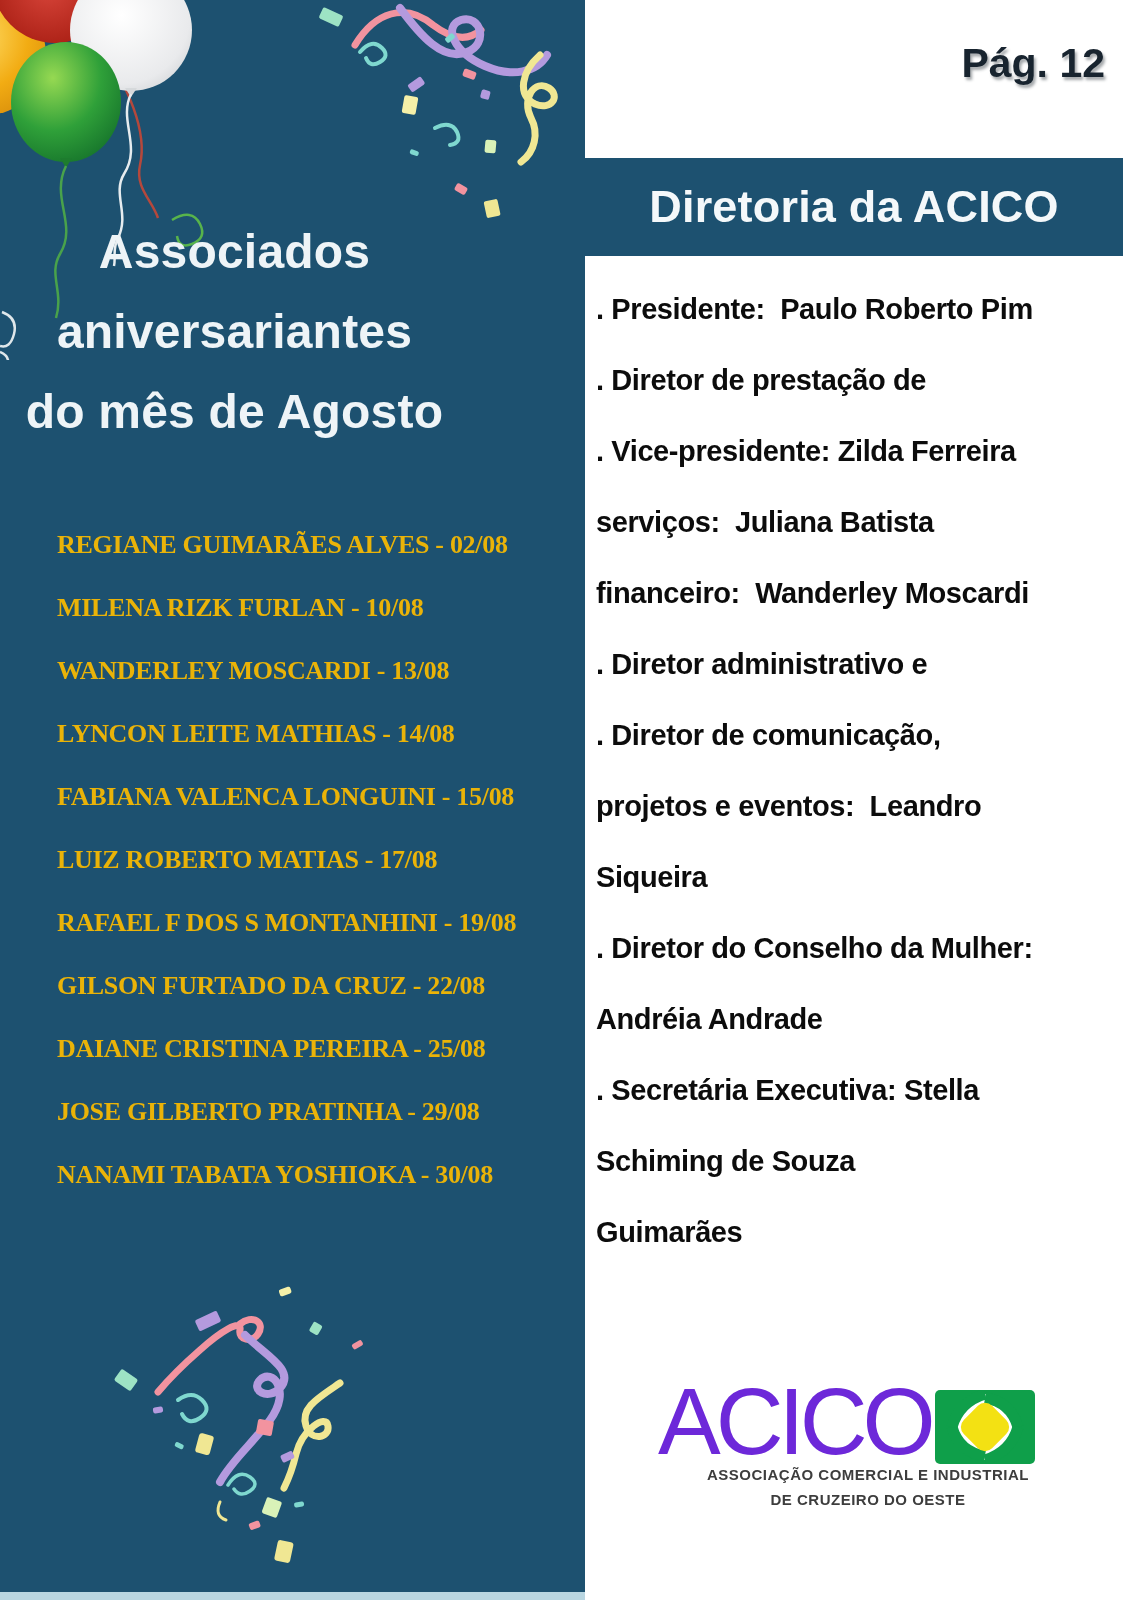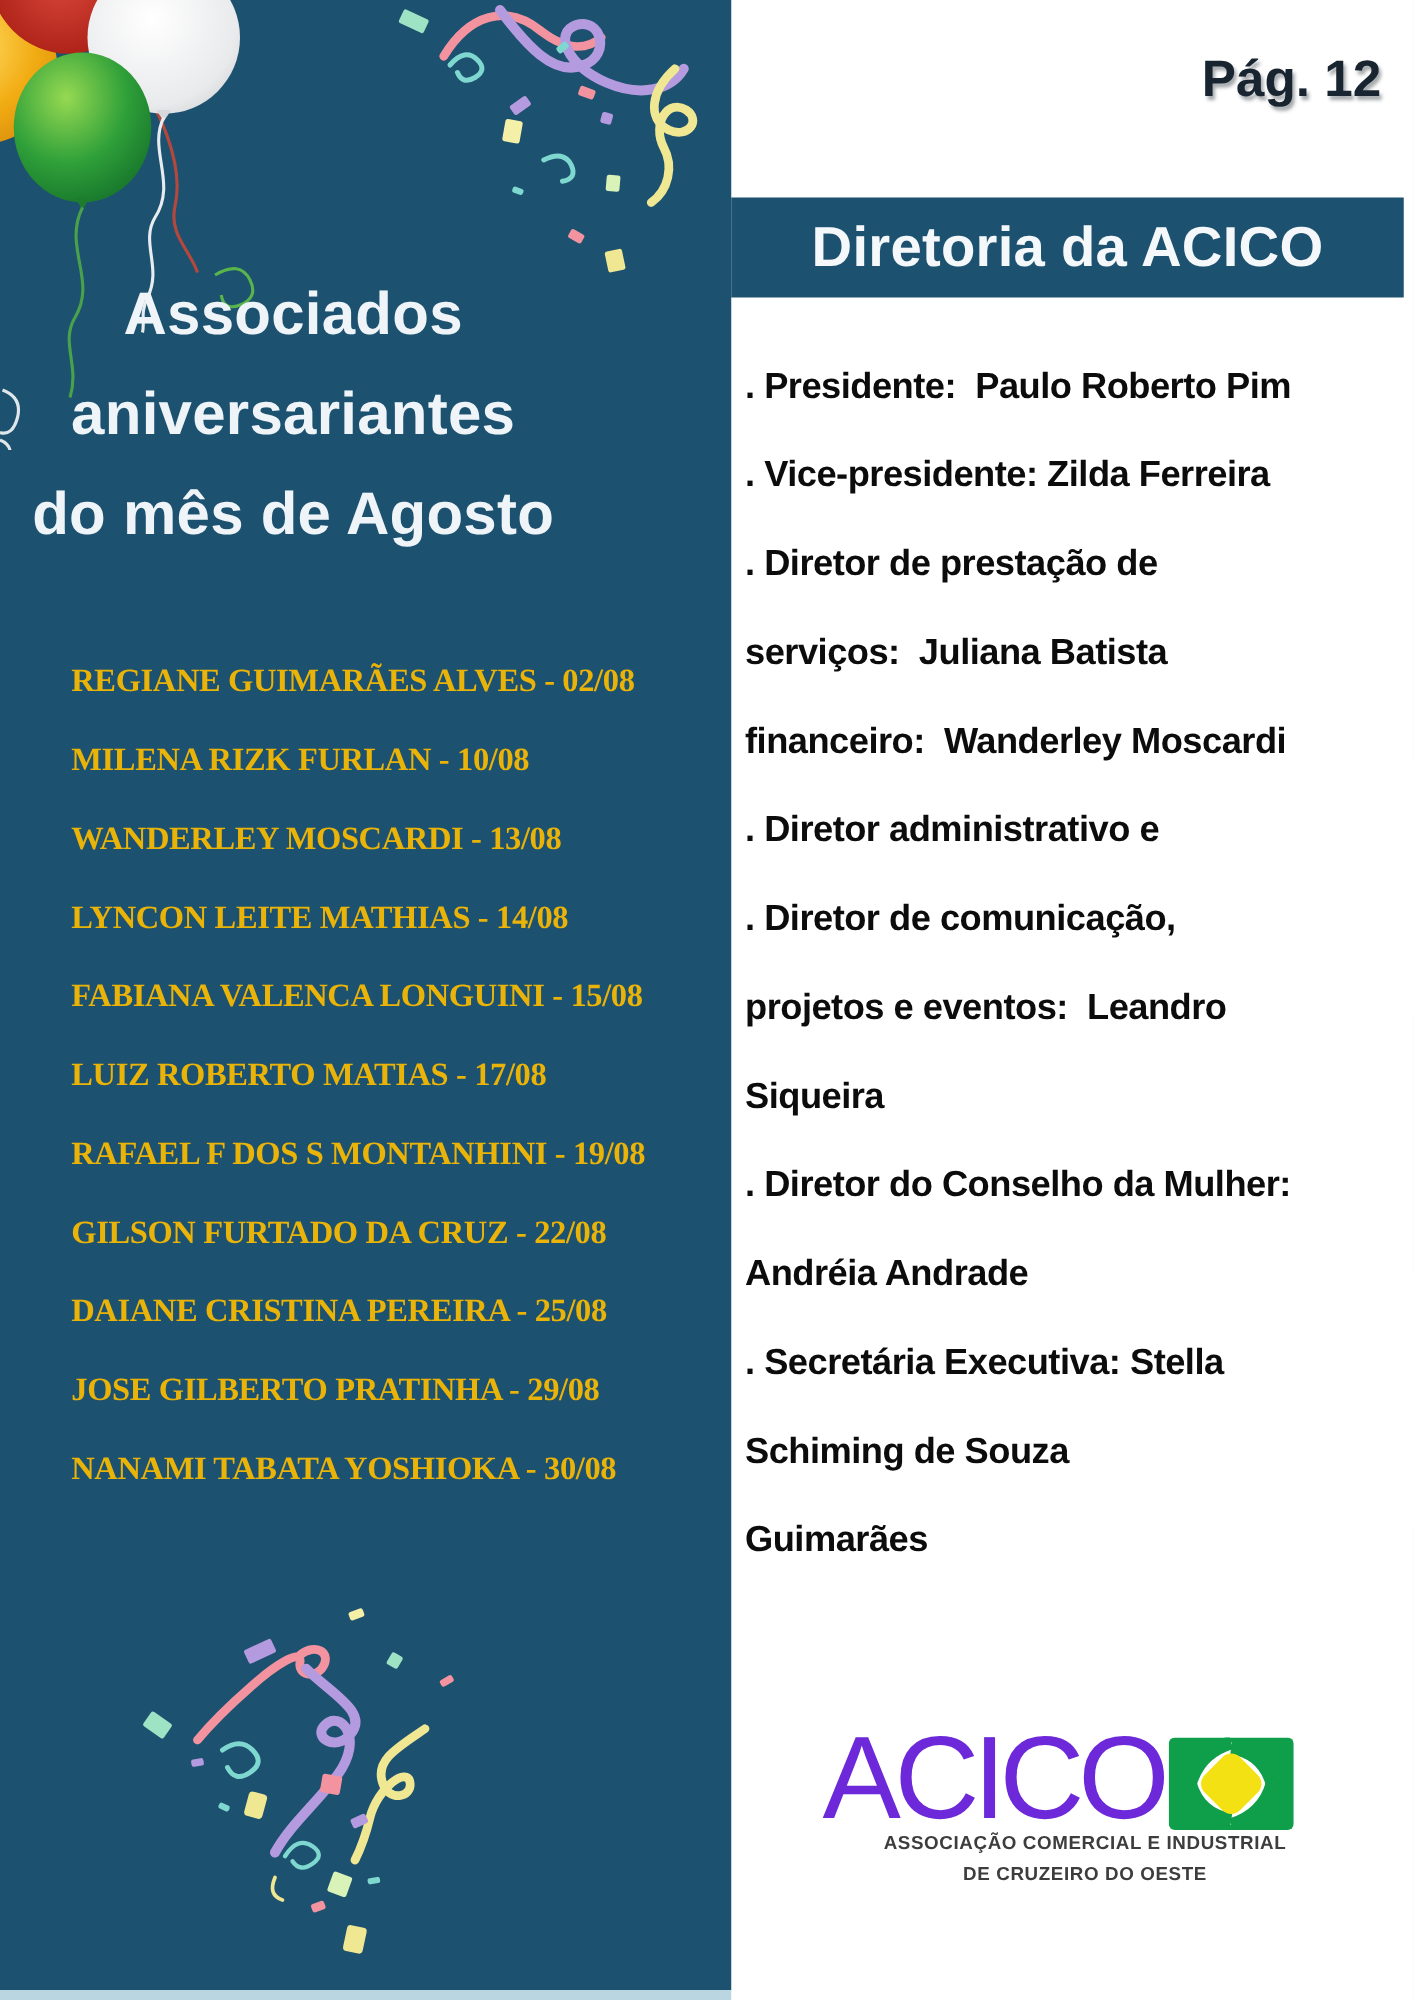--- a/index.html
+++ b/index.html
@@ -31,21 +31,21 @@
     font-size:26px; font-weight:bold; color:#eab308;
     line-height:63px; white-space:pre; letter-spacing:-0.3px;font-family:Liberation Serif, serif;
   }
   
   .page-number {
     position:absolute; top:40px; right:26px;
     font-size:41px; font-weight:bold; color:#18242f;
     text-shadow:2px 3px 3px rgba(15,25,35,0.38);
   }
   .banner {
-    position:absolute; left:585px; top:158px; width:538px; height:80px;
+    position:absolute; left:585px; top:158px; width:538px; height:98px;
     background:#1d5170; display:flex; align-items:center; justify-content:center;
   }
   .banner-title {
     font-size:45px; font-weight:bold; color:#f4f8fa; letter-spacing:0.2px;
   }
   .directors { position:absolute; left:596px; top:274px; width:530px; }
   .director-line {
     font-size:29px; font-weight:bold; color:#0c0c0c;
     line-height:71px; white-space:pre; letter-spacing:-0.4px;
   }
@@ -174,22 +174,22 @@
   <div class="bottom-strip"></div>
 
   <div class="page-number">Pág. 12</div>
 
   <div class="banner">
     <span class="banner-title">Diretoria da ACICO</span>
   </div>
 
   <div class="directors">
       <div class="director-line">. Presidente:  Paulo Roberto Pim</div>
+      <div class="director-line">. Diretor de prestação de</div>
       <div class="director-line">. Vice-presidente: Zilda Ferreira</div>
-      <div class="director-line">. Diretor de prestação de</div>
       <div class="director-line">serviços:  Juliana Batista</div>
       <div class="director-line">financeiro:  Wanderley Moscardi</div>
       <div class="director-line">. Diretor administrativo e</div>
       <div class="director-line">. Diretor de comunicação,</div>
       <div class="director-line">projetos e eventos:  Leandro</div>
       <div class="director-line">Siqueira</div>
       <div class="director-line">. Diretor do Conselho da Mulher:</div>
       <div class="director-line">Andréia Andrade</div>
       <div class="director-line">. Secretária Executiva: Stella</div>
       <div class="director-line">Schiming de Souza</div>

